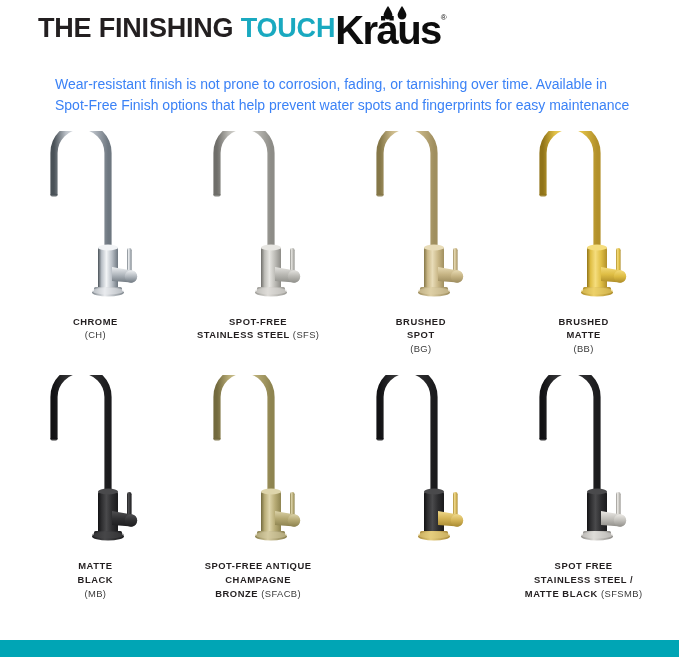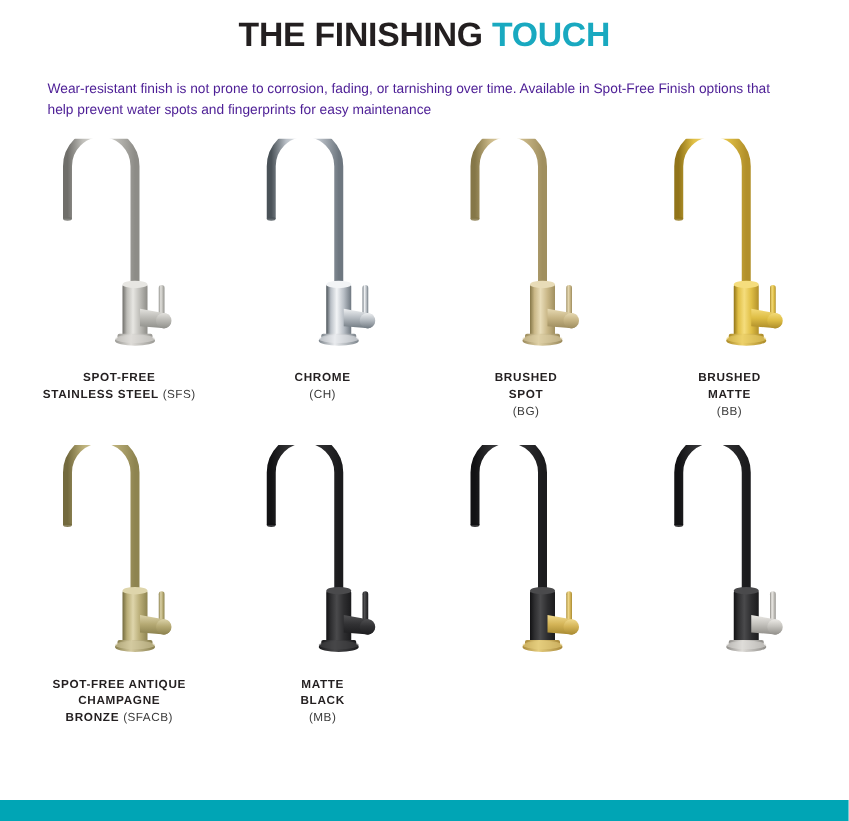--- a/index.html
+++ b/index.html
@@ -14,21 +14,21 @@
     color: #231f20;
     overflow: hidden;
     position: relative;
   }
 
   
   .header {
     padding: 12px 38px 0 38px;
     display: flex;
     align-items: flex-start;
-    justify-content: center;
+    justify-content: flex-start;
   }
   .title {
     font-size: 27px;
     font-weight: bold;
     letter-spacing: -0.2px;
     line-height: 1.05;
     white-space: nowrap;
     margin-top: 2px;
   }
   .title .accent { color: #19a9c0; }
@@ -54,24 +54,24 @@
   .logo .umlaut {
     position: absolute;
     left: 47px;
     top: -4px;
     width: 28px;
     height: 14px;
   }
 
   
   .desc {
-    padding: 10px 38px 0 38px;
-    font-size: 11px;
+    padding: 10px 38px 0 55px;
+    font-size: 14px;
     line-height: 1.52;
-    color: #4c1d95;
+    color: #3b82f6;
     max-width: 600px;
   }
 
   
   .grid {
     margin-top: 14px;
     display: grid;
     grid-template-columns: repeat(4, 1fr);
     padding: 0 14px;
   }
@@ -118,25 +118,91 @@
 </style>
 </head>
 <body>
 
 <div class="header">
   <div class="title">
     <span>THE FINISHING</span>
     <span class="accent">TOUCH</span>
   </div>
 
+  <div class="logo">
+    <svg class="umlaut" viewBox="0 0 28 14">
+      <path d="M6 0 C6 0 1.6 6.2 1.6 9.1 C1.6 11.8 3.5 13.6 6 13.6 C8.5 13.6 10.4 11.8 10.4 9.1 C10.4 6.2 6 0 6 0 Z" fill="#0d0d0d"></path>
+      <path d="M20 0 C20 0 15.6 6.2 15.6 9.1 C15.6 11.8 17.5 13.6 20 13.6 C22.5 13.6 24.4 11.8 24.4 9.1 C24.4 6.2 20 0 20 0 Z" fill="#0d0d0d"></path>
+    </svg>
+    <span>Kräus</span>
+    <span class="reg">®</span>
+  </div>
 </div>
 
 <p class="desc">Wear-resistant finish is not prone to corrosion, fading, or tarnishing over time. Available in Spot-Free Finish options that help prevent water spots and fingerprints for easy maintenance</p>
 
 <div class="grid row1">
+    <div class="cell">
+      <div class="art">
+<svg width="126" height="175" viewBox="0 0 126 175">
+  <defs>
+    <linearGradient id="f0-tube" x1="0" y1="0" x2="1" y2="0">
+      <stop offset="0%" stop-color="#4a5258"></stop>
+      <stop offset="22%" stop-color="#b9bfc6"></stop>
+      <stop offset="45%" stop-color="#f2f4f6"></stop>
+      <stop offset="72%" stop-color="#b9bfc6"></stop>
+      <stop offset="100%" stop-color="#6e7780"></stop>
+    </linearGradient>
+    <linearGradient id="f0-body" x1="0" y1="0" x2="1" y2="0">
+      <stop offset="0%" stop-color="#4a5258"></stop>
+      <stop offset="18%" stop-color="#b9bfc6"></stop>
+      <stop offset="42%" stop-color="#f2f4f6"></stop>
+      <stop offset="70%" stop-color="#b9bfc6"></stop>
+      <stop offset="100%" stop-color="#6e7780"></stop>
+    </linearGradient>
+    <linearGradient id="f0-lever" x1="0" y1="0" x2="1" y2="0">
+      <stop offset="0%" stop-color="#717a82"></stop>
+      <stop offset="35%" stop-color="#eef0f2"></stop>
+      <stop offset="70%" stop-color="#b4bac0"></stop>
+      <stop offset="100%" stop-color="#717a82"></stop>
+    </linearGradient>
+    <linearGradient id="f0-handle" x1="0" y1="0" x2="0" y2="1">
+      <stop offset="0%" stop-color="#eef0f2"></stop>
+      <stop offset="48%" stop-color="#b4bac0"></stop>
+      <stop offset="100%" stop-color="#717a82"></stop>
+    </linearGradient>
+    <linearGradient id="f0-ring" x1="0" y1="0" x2="1" y2="0">
+      <stop offset="0%" stop-color="#7d858c"></stop>
+      <stop offset="40%" stop-color="#e9ebee"></stop>
+      <stop offset="100%" stop-color="#7d858c"></stop>
+    </linearGradient>
+  </defs>
+
+  <path d="M22,64 L22,22 A27,27 0 0 1 76,22 L76,133" fill="none" stroke="url(#f0-tube)" stroke-width="7.2" stroke-linecap="butt"></path>
+
+  <ellipse cx="22" cy="64" rx="3.6" ry="1.5" fill="#4a5258" opacity="0.85"></ellipse>
+
+  <rect x="66" y="116" width="20" height="42" rx="2.4" fill="url(#f0-body)"></rect>
+  <ellipse cx="76" cy="116.5" rx="10" ry="3" fill="#f2f4f6"></ellipse>
+
+  <rect x="95" y="117" width="4.6" height="27" rx="2.3" fill="url(#f0-lever)"></rect>
+
+  <path d="M80,136 L100,139.5 A6.2,6.2 0 0 1 100,151.5 L80,150 Z" fill="url(#f0-handle)"></path>
+  <circle cx="99" cy="145.5" r="6.2" fill="url(#f0-handle)"></circle>
+
+  <rect x="62" y="156" width="28" height="5" rx="1.6" fill="url(#f0-ring)"></rect>
+  <ellipse cx="76" cy="161.5" rx="16" ry="4" fill="url(#f0-ring)"></ellipse>
+  <ellipse cx="76" cy="160" rx="16" ry="3.4" fill="#e9ebee" opacity="0.55"></ellipse>
+</svg>
+      </div>
+      <div class="caption">
+        <div>CHROME</div>
+        <div class="code">(CH)</div>
+      </div>
+    </div>
     <div class="cell">
       <div class="art">
 <svg width="126" height="175" viewBox="0 0 126 175">
   <defs>
     <linearGradient id="f1-tube" x1="0" y1="0" x2="1" y2="0">
       <stop offset="0%" stop-color="#6f6e6a"></stop>
       <stop offset="22%" stop-color="#bdbcb7"></stop>
       <stop offset="45%" stop-color="#e7e6e2"></stop>
       <stop offset="72%" stop-color="#bdbcb7"></stop>
       <stop offset="100%" stop-color="#8d8c87"></stop>
@@ -185,78 +251,20 @@
       </div>
       <div class="caption">
         <div>SPOT-FREE</div>
         <div>STAINLESS STEEL <span class="code">(SFS)</span></div>
       </div>
     </div>
     <div class="cell">
       <div class="art">
 <svg width="126" height="175" viewBox="0 0 126 175">
   <defs>
-    <linearGradient id="f0-tube" x1="0" y1="0" x2="1" y2="0">
-      <stop offset="0%" stop-color="#4a5258"></stop>
-      <stop offset="22%" stop-color="#b9bfc6"></stop>
-      <stop offset="45%" stop-color="#f2f4f6"></stop>
-      <stop offset="72%" stop-color="#b9bfc6"></stop>
-      <stop offset="100%" stop-color="#6e7780"></stop>
-    </linearGradient>
-    <linearGradient id="f0-body" x1="0" y1="0" x2="1" y2="0">
-      <stop offset="0%" stop-color="#4a5258"></stop>
-      <stop offset="18%" stop-color="#b9bfc6"></stop>
-      <stop offset="42%" stop-color="#f2f4f6"></stop>
-      <stop offset="70%" stop-color="#b9bfc6"></stop>
-      <stop offset="100%" stop-color="#6e7780"></stop>
-    </linearGradient>
-    <linearGradient id="f0-lever" x1="0" y1="0" x2="1" y2="0">
-      <stop offset="0%" stop-color="#717a82"></stop>
-      <stop offset="35%" stop-color="#eef0f2"></stop>
-      <stop offset="70%" stop-color="#b4bac0"></stop>
-      <stop offset="100%" stop-color="#717a82"></stop>
-    </linearGradient>
-    <linearGradient id="f0-handle" x1="0" y1="0" x2="0" y2="1">
-      <stop offset="0%" stop-color="#eef0f2"></stop>
-      <stop offset="48%" stop-color="#b4bac0"></stop>
-      <stop offset="100%" stop-color="#717a82"></stop>
-    </linearGradient>
-    <linearGradient id="f0-ring" x1="0" y1="0" x2="1" y2="0">
-      <stop offset="0%" stop-color="#7d858c"></stop>
-      <stop offset="40%" stop-color="#e9ebee"></stop>
-      <stop offset="100%" stop-color="#7d858c"></stop>
-    </linearGradient>
-  </defs>
-
-  <path d="M22,64 L22,22 A27,27 0 0 1 76,22 L76,133" fill="none" stroke="url(#f0-tube)" stroke-width="7.2" stroke-linecap="butt"></path>
-
-  <ellipse cx="22" cy="64" rx="3.6" ry="1.5" fill="#4a5258" opacity="0.85"></ellipse>
-
-  <rect x="66" y="116" width="20" height="42" rx="2.4" fill="url(#f0-body)"></rect>
-  <ellipse cx="76" cy="116.5" rx="10" ry="3" fill="#f2f4f6"></ellipse>
-
-  <rect x="95" y="117" width="4.6" height="27" rx="2.3" fill="url(#f0-lever)"></rect>
-
-  <path d="M80,136 L100,139.5 A6.2,6.2 0 0 1 100,151.5 L80,150 Z" fill="url(#f0-handle)"></path>
-  <circle cx="99" cy="145.5" r="6.2" fill="url(#f0-handle)"></circle>
-
-  <rect x="62" y="156" width="28" height="5" rx="1.6" fill="url(#f0-ring)"></rect>
-  <ellipse cx="76" cy="161.5" rx="16" ry="4" fill="url(#f0-ring)"></ellipse>
-  <ellipse cx="76" cy="160" rx="16" ry="3.4" fill="#e9ebee" opacity="0.55"></ellipse>
-</svg>
-      </div>
-      <div class="caption">
-        <div>CHROME</div>
-        <div class="code">(CH)</div>
-      </div>
-    </div>
-    <div class="cell">
-      <div class="art">
-<svg width="126" height="175" viewBox="0 0 126 175">
-  <defs>
     <linearGradient id="f2-tube" x1="0" y1="0" x2="1" y2="0">
       <stop offset="0%" stop-color="#857748"></stop>
       <stop offset="22%" stop-color="#c9b787"></stop>
       <stop offset="45%" stop-color="#e8dcb8"></stop>
       <stop offset="72%" stop-color="#c9b787"></stop>
       <stop offset="100%" stop-color="#a08f5f"></stop>
     </linearGradient>
     <linearGradient id="f2-body" x1="0" y1="0" x2="1" y2="0">
       <stop offset="0%" stop-color="#857748"></stop>
       <stop offset="18%" stop-color="#c9b787"></stop>
@@ -364,20 +372,79 @@
         <div class="code">(BB)</div>
       </div>
     </div>
   </div>
 
 <div class="grid row2">
     <div class="cell">
       <div class="art">
 <svg width="126" height="175" viewBox="0 0 126 175">
   <defs>
+    <linearGradient id="f4-tube" x1="0" y1="0" x2="1" y2="0">
+      <stop offset="0%" stop-color="#121214"></stop>
+      <stop offset="22%" stop-color="#2e2e30"></stop>
+      <stop offset="45%" stop-color="#4a4a4c"></stop>
+      <stop offset="72%" stop-color="#2e2e30"></stop>
+      <stop offset="100%" stop-color="#1b1b1d"></stop>
+    </linearGradient>
+    <linearGradient id="f4-body" x1="0" y1="0" x2="1" y2="0">
+      <stop offset="0%" stop-color="#121214"></stop>
+      <stop offset="18%" stop-color="#2e2e30"></stop>
+      <stop offset="42%" stop-color="#4a4a4c"></stop>
+      <stop offset="70%" stop-color="#2e2e30"></stop>
+      <stop offset="100%" stop-color="#1b1b1d"></stop>
+    </linearGradient>
+    <linearGradient id="f4-lever" x1="0" y1="0" x2="1" y2="0">
+      <stop offset="0%" stop-color="#1d1d1f"></stop>
+      <stop offset="35%" stop-color="#4f4f51"></stop>
+      <stop offset="70%" stop-color="#313133"></stop>
+      <stop offset="100%" stop-color="#1d1d1f"></stop>
+    </linearGradient>
+    <linearGradient id="f4-handle" x1="0" y1="0" x2="0" y2="1">
+      <stop offset="0%" stop-color="#4f4f51"></stop>
+      <stop offset="48%" stop-color="#313133"></stop>
+      <stop offset="100%" stop-color="#1d1d1f"></stop>
+    </linearGradient>
+    <linearGradient id="f4-ring" x1="0" y1="0" x2="1" y2="0">
+      <stop offset="0%" stop-color="#1a1a1c"></stop>
+      <stop offset="40%" stop-color="#474749"></stop>
+      <stop offset="100%" stop-color="#1a1a1c"></stop>
+    </linearGradient>
+  </defs>
+
+  <path d="M22,64 L22,22 A27,27 0 0 1 76,22 L76,133" fill="none" stroke="url(#f4-tube)" stroke-width="7.2" stroke-linecap="butt"></path>
+
+  <ellipse cx="22" cy="64" rx="3.6" ry="1.5" fill="#121214" opacity="0.85"></ellipse>
+
+  <rect x="66" y="116" width="20" height="42" rx="2.4" fill="url(#f4-body)"></rect>
+  <ellipse cx="76" cy="116.5" rx="10" ry="3" fill="#4a4a4c"></ellipse>
+
+  <rect x="95" y="117" width="4.6" height="27" rx="2.3" fill="url(#f4-lever)"></rect>
+
+  <path d="M80,136 L100,139.5 A6.2,6.2 0 0 1 100,151.5 L80,150 Z" fill="url(#f4-handle)"></path>
+  <circle cx="99" cy="145.5" r="6.2" fill="url(#f4-handle)"></circle>
+
+  <rect x="62" y="156" width="28" height="5" rx="1.6" fill="url(#f4-ring)"></rect>
+  <ellipse cx="76" cy="161.5" rx="16" ry="4" fill="url(#f4-ring)"></ellipse>
+  <ellipse cx="76" cy="160" rx="16" ry="3.4" fill="#474749" opacity="0.55"></ellipse>
+</svg>
+      </div>
+      <div class="caption">
+        <div>MATTE</div>
+        <div>BLACK</div>
+        <div class="code">(MB)</div>
+      </div>
+    </div>
+    <div class="cell">
+      <div class="art">
+<svg width="126" height="175" viewBox="0 0 126 175">
+  <defs>
     <linearGradient id="f5-tube" x1="0" y1="0" x2="1" y2="0">
       <stop offset="0%" stop-color="#736a3e"></stop>
       <stop offset="22%" stop-color="#b8ac76"></stop>
       <stop offset="45%" stop-color="#ded5ab"></stop>
       <stop offset="72%" stop-color="#b8ac76"></stop>
       <stop offset="100%" stop-color="#8e8450"></stop>
     </linearGradient>
     <linearGradient id="f5-body" x1="0" y1="0" x2="1" y2="0">
       <stop offset="0%" stop-color="#736a3e"></stop>
       <stop offset="18%" stop-color="#b8ac76"></stop>
@@ -423,79 +490,20 @@
       <div class="caption">
         <div>SPOT-FREE ANTIQUE</div>
         <div>CHAMPAGNE</div>
         <div>BRONZE <span class="code">(SFACB)</span></div>
       </div>
     </div>
     <div class="cell">
       <div class="art">
 <svg width="126" height="175" viewBox="0 0 126 175">
   <defs>
-    <linearGradient id="f4-tube" x1="0" y1="0" x2="1" y2="0">
-      <stop offset="0%" stop-color="#121214"></stop>
-      <stop offset="22%" stop-color="#2e2e30"></stop>
-      <stop offset="45%" stop-color="#4a4a4c"></stop>
-      <stop offset="72%" stop-color="#2e2e30"></stop>
-      <stop offset="100%" stop-color="#1b1b1d"></stop>
-    </linearGradient>
-    <linearGradient id="f4-body" x1="0" y1="0" x2="1" y2="0">
-      <stop offset="0%" stop-color="#121214"></stop>
-      <stop offset="18%" stop-color="#2e2e30"></stop>
-      <stop offset="42%" stop-color="#4a4a4c"></stop>
-      <stop offset="70%" stop-color="#2e2e30"></stop>
-      <stop offset="100%" stop-color="#1b1b1d"></stop>
-    </linearGradient>
-    <linearGradient id="f4-lever" x1="0" y1="0" x2="1" y2="0">
-      <stop offset="0%" stop-color="#1d1d1f"></stop>
-      <stop offset="35%" stop-color="#4f4f51"></stop>
-      <stop offset="70%" stop-color="#313133"></stop>
-      <stop offset="100%" stop-color="#1d1d1f"></stop>
-    </linearGradient>
-    <linearGradient id="f4-handle" x1="0" y1="0" x2="0" y2="1">
-      <stop offset="0%" stop-color="#4f4f51"></stop>
-      <stop offset="48%" stop-color="#313133"></stop>
-      <stop offset="100%" stop-color="#1d1d1f"></stop>
-    </linearGradient>
-    <linearGradient id="f4-ring" x1="0" y1="0" x2="1" y2="0">
-      <stop offset="0%" stop-color="#1a1a1c"></stop>
-      <stop offset="40%" stop-color="#474749"></stop>
-      <stop offset="100%" stop-color="#1a1a1c"></stop>
-    </linearGradient>
-  </defs>
-
-  <path d="M22,64 L22,22 A27,27 0 0 1 76,22 L76,133" fill="none" stroke="url(#f4-tube)" stroke-width="7.2" stroke-linecap="butt"></path>
-
-  <ellipse cx="22" cy="64" rx="3.6" ry="1.5" fill="#121214" opacity="0.85"></ellipse>
-
-  <rect x="66" y="116" width="20" height="42" rx="2.4" fill="url(#f4-body)"></rect>
-  <ellipse cx="76" cy="116.5" rx="10" ry="3" fill="#4a4a4c"></ellipse>
-
-  <rect x="95" y="117" width="4.6" height="27" rx="2.3" fill="url(#f4-lever)"></rect>
-
-  <path d="M80,136 L100,139.5 A6.2,6.2 0 0 1 100,151.5 L80,150 Z" fill="url(#f4-handle)"></path>
-  <circle cx="99" cy="145.5" r="6.2" fill="url(#f4-handle)"></circle>
-
-  <rect x="62" y="156" width="28" height="5" rx="1.6" fill="url(#f4-ring)"></rect>
-  <ellipse cx="76" cy="161.5" rx="16" ry="4" fill="url(#f4-ring)"></ellipse>
-  <ellipse cx="76" cy="160" rx="16" ry="3.4" fill="#474749" opacity="0.55"></ellipse>
-</svg>
-      </div>
-      <div class="caption">
-        <div>MATTE</div>
-        <div>BLACK</div>
-        <div class="code">(MB)</div>
-      </div>
-    </div>
-    <div class="cell">
-      <div class="art">
-<svg width="126" height="175" viewBox="0 0 126 175">
-  <defs>
     <linearGradient id="f6-tube" x1="0" y1="0" x2="1" y2="0">
       <stop offset="0%" stop-color="#121214"></stop>
       <stop offset="22%" stop-color="#2e2e30"></stop>
       <stop offset="45%" stop-color="#4a4a4c"></stop>
       <stop offset="72%" stop-color="#2e2e30"></stop>
       <stop offset="100%" stop-color="#1b1b1d"></stop>
     </linearGradient>
     <linearGradient id="f6-body" x1="0" y1="0" x2="1" y2="0">
       <stop offset="0%" stop-color="#121214"></stop>
       <stop offset="18%" stop-color="#2e2e30"></stop>
@@ -585,16 +593,21 @@
   <rect x="95" y="117" width="4.6" height="27" rx="2.3" fill="url(#f7-lever)"></rect>
 
   <path d="M80,136 L100,139.5 A6.2,6.2 0 0 1 100,151.5 L80,150 Z" fill="url(#f7-handle)"></path>
   <circle cx="99" cy="145.5" r="6.2" fill="url(#f7-handle)"></circle>
 
   <rect x="62" y="156" width="28" height="5" rx="1.6" fill="url(#f7-ring)"></rect>
   <ellipse cx="76" cy="161.5" rx="16" ry="4" fill="url(#f7-ring)"></ellipse>
   <ellipse cx="76" cy="160" rx="16" ry="3.4" fill="#dedcd8" opacity="0.55"></ellipse>
 </svg>
       </div>
+      <div class="caption">
+        <div>SPOT FREE</div>
+        <div>STAINLESS STEEL /</div>
+        <div>MATTE BLACK <span class="code">(SFSMB)</span></div>
+      </div>
     </div>
   </div>
 
 <div class="bottom-bar"></div>
 
 </body></html>

